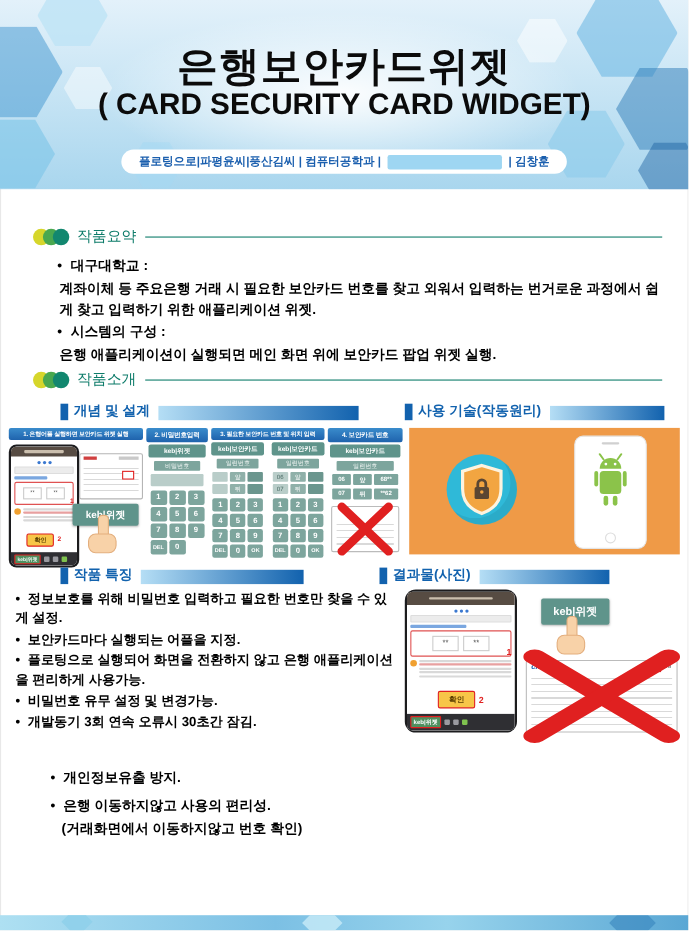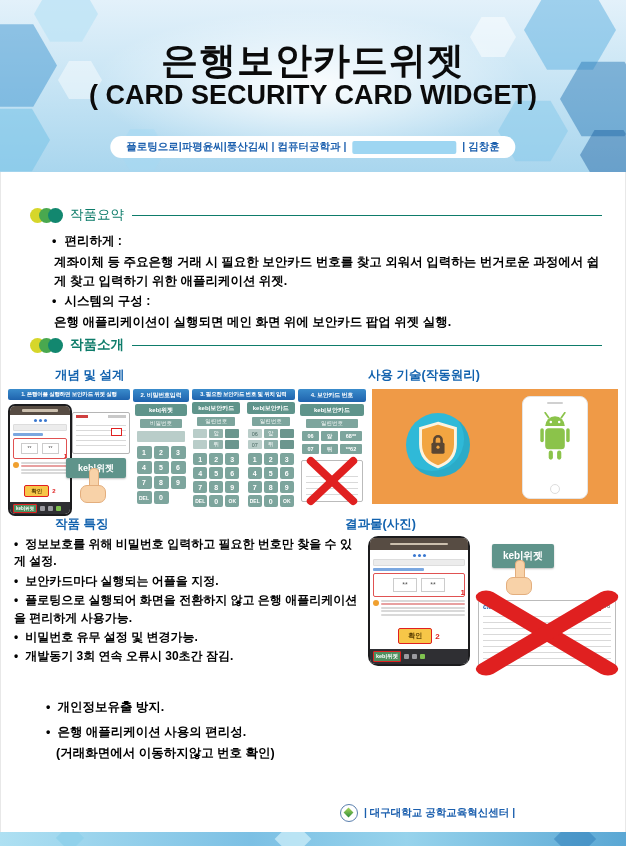--- a/index.html
+++ b/index.html
@@ -29,30 +29,30 @@
   .redact{display:inline-block;width:104px;height:13px;background:#9ed6f2;border-radius:2px;margin:0 6px;}
 
   
   .sechdr{position:absolute;left:30px;right:24px;display:flex;align-items:center;height:18px;}
   .c1,.c2,.c3{width:15px;height:15px;border-radius:50%;}
   .c1{background:#d6d62b;}
   .c2{background:#49a84f;margin-left:-6px;}
   .c3{background:#12876f;margin-left:-6px;}
   .sectitle{font-size:13.5px;color:#0e7c6a;margin:0 8px 0 7px;white-space:nowrap;}
   .secline{flex:1;height:0;border-top:1.5px solid #0e7c6a;}
-  .pos-summary{top:206px;} .pos-intro{top:336px;font-weight:bold;} .pos-effects{top:672px;}
+  .pos-summary{top:206px;} .pos-intro{top:336px;} .pos-effects{top:672px;}
 
   
   .summary-body{position:absolute;left:52px;right:18px;top:230px;font-size:12.5px;font-weight:bold;color:#000;line-height:1.5;}
   .blabel{margin:2px 0;}
   .blabel::before{content:"•";margin-right:8px;}
   .bbody{margin:0 0 2px 2px;}
 
   
-  .subhdr{position:absolute;display:flex;align-items:flex-start;height:15px;flex-direction:column;}
+  .subhdr{position:absolute;display:flex;align-items:flex-end;height:15px;}
   .sq{width:7px;height:15px;background:#1262ae;margin-right:5px;}
   .subtt{font-size:12.5px;font-weight:bold;color:#1262ae;white-space:nowrap;margin-right:8px;}
   .gradbar{height:13px;background:linear-gradient(90deg,#b5def5,#1262ae);}
   .pos-concept{left:55px;top:367px;} .pos-tech{left:368px;top:367px;}
   .pos-features{left:55px;top:516px;} .pos-result{left:345px;top:516px;}
   .g1{width:182px;} .g2{width:104px;} .g3{width:148px;} .g4{width:118px;}
 
   
   .steps{position:absolute;left:8px;top:389px;width:356px;display:flex;gap:3px;}
   .step{position:relative;}
@@ -205,21 +205,21 @@
   </div>
 
   <div class="sechdr pos-summary">
     <span class="c1"></span>
     <span class="c2"></span>
     <span class="c3"></span>
     <span class="sectitle">작품요약</span>
     <span class="secline"></span>
   </div>
   <div class="summary-body">
-    <div class="blabel">편리하게 :</div>
+    <div class="blabel">대구대학교 :</div>
     <div class="bbody">계좌이체 등 주요은행 거래 시 필요한 보안카드 번호를 찾고 외워서 입력하는 번거로운 과정에서 쉽게 찾고 입력하기 위한 애플리케이션 위젯.</div>
     <div class="blabel">시스템의 구성 :</div>
     <div class="bbody">은행 애플리케이션이 실행되면 메인 화면 위에 보안카드 팝업 위젯 실행.</div>
   </div>
 
   <div class="sechdr pos-intro">
     <span class="c1"></span>
     <span class="c2"></span>
     <span class="c3"></span>
     <span class="sectitle">작품소개</span>
@@ -514,28 +514,24 @@
       <svg class="xmark xm-res" viewBox="0 0 100 100" preserveAspectRatio="none">
         <line x1="12" y1="14" x2="88" y2="86" stroke="#e02020" stroke-width="13" stroke-linecap="round"></line>
         <line x1="88" y1="14" x2="12" y2="86" stroke="#e02020" stroke-width="13" stroke-linecap="round"></line>
       </svg>
     </div>
   </div>
 
   <div class="effects">
     <ul>
       <li>개인정보유출 방지.</li>
-      <li>은행 애플리케이션 사용의 편리성.</li>
+      <li>은행 이동하지않고 사용의 편리성.</li>
     </ul>
     <div class="note">(거래화면에서 이동하지않고 번호 확인)</div>
   </div>
 
-  <div class="fpill">
-    <span class="ulogo"></span>
-    <span class="ftext">| 대구대학교 공학교육혁신센터 |</span>
-  </div>
   <div class="band">
     <span class="bx1"></span>
     <span class="bx2"></span>
     <span class="bx3"></span>
   </div>
 
 </div>
 
 </body></html>

